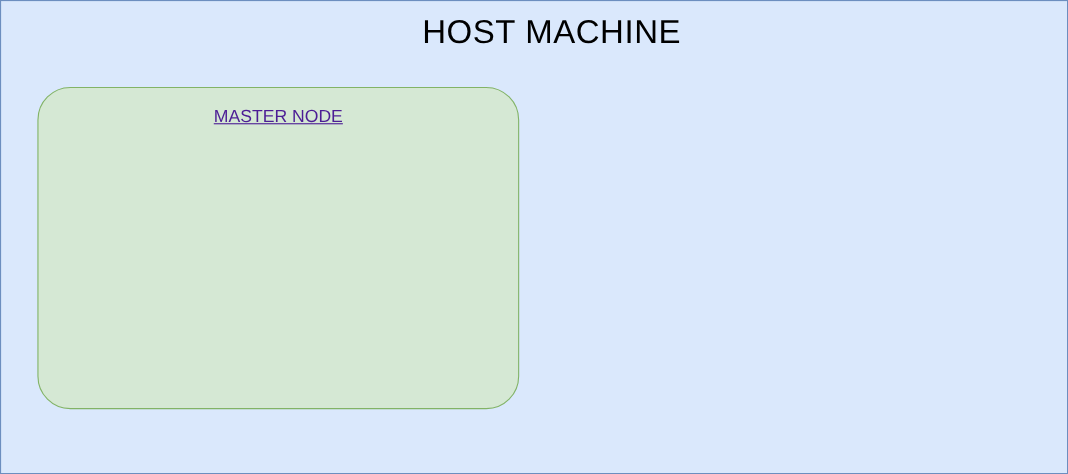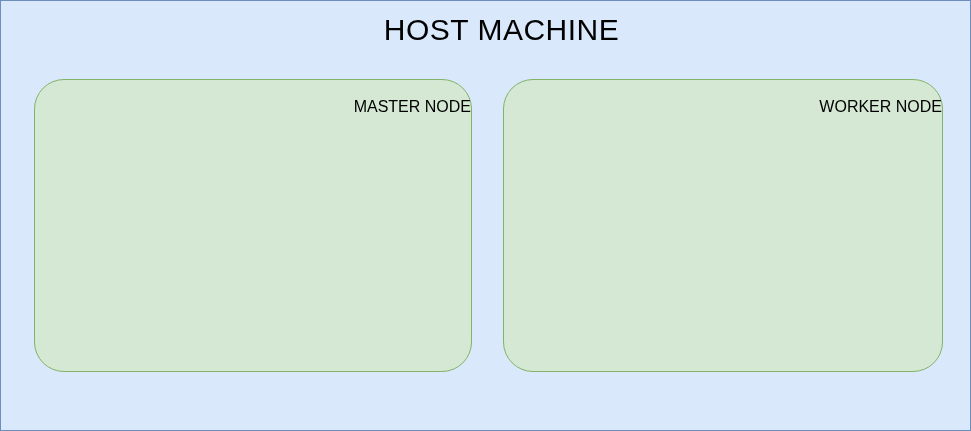--- a/index.html
+++ b/index.html
@@ -59,40 +59,38 @@
   }
 
   .node-worker {
     left: 502px;
     width: 440px;
   }
 
   .node-label {
     padding-top: 18px;
     width: 100%;
-    text-align: right;
+    text-align: center;
     font-size: 16px;
     line-height: 18px;
     font-weight: 400;
-    color: #000000;
+    color: #4c1d95;
     white-space: nowrap;
+    text-decoration: underline;
   }
 </style>
 </head>
 <body>
 
 <div class="canvas">
 
   <div class="host">
 
     <div class="host-title">HOST MACHINE</div>
 
     <div class="node node-master">
       <div class="node-label">MASTER NODE</div>
     </div>
 
-    <div class="node node-worker">
-      <div class="node-label">WORKER NODE</div>
-    </div>
 
   </div>
 
 </div>
 
 </body></html>

